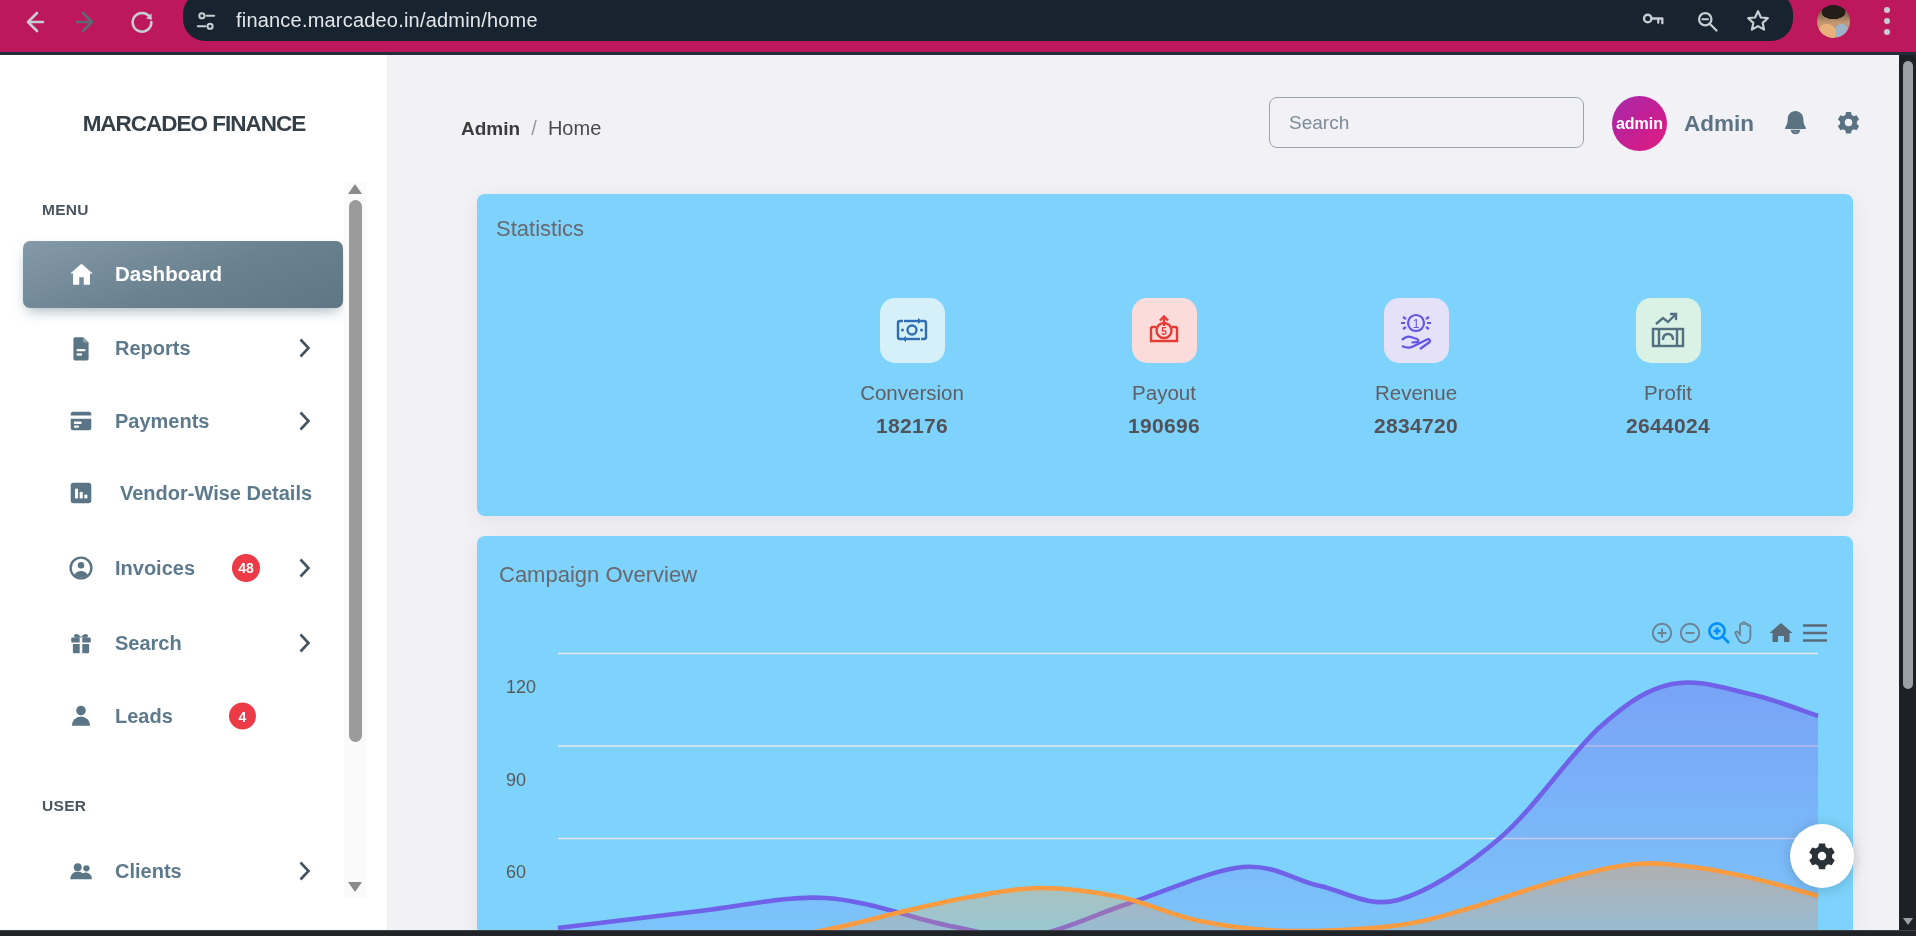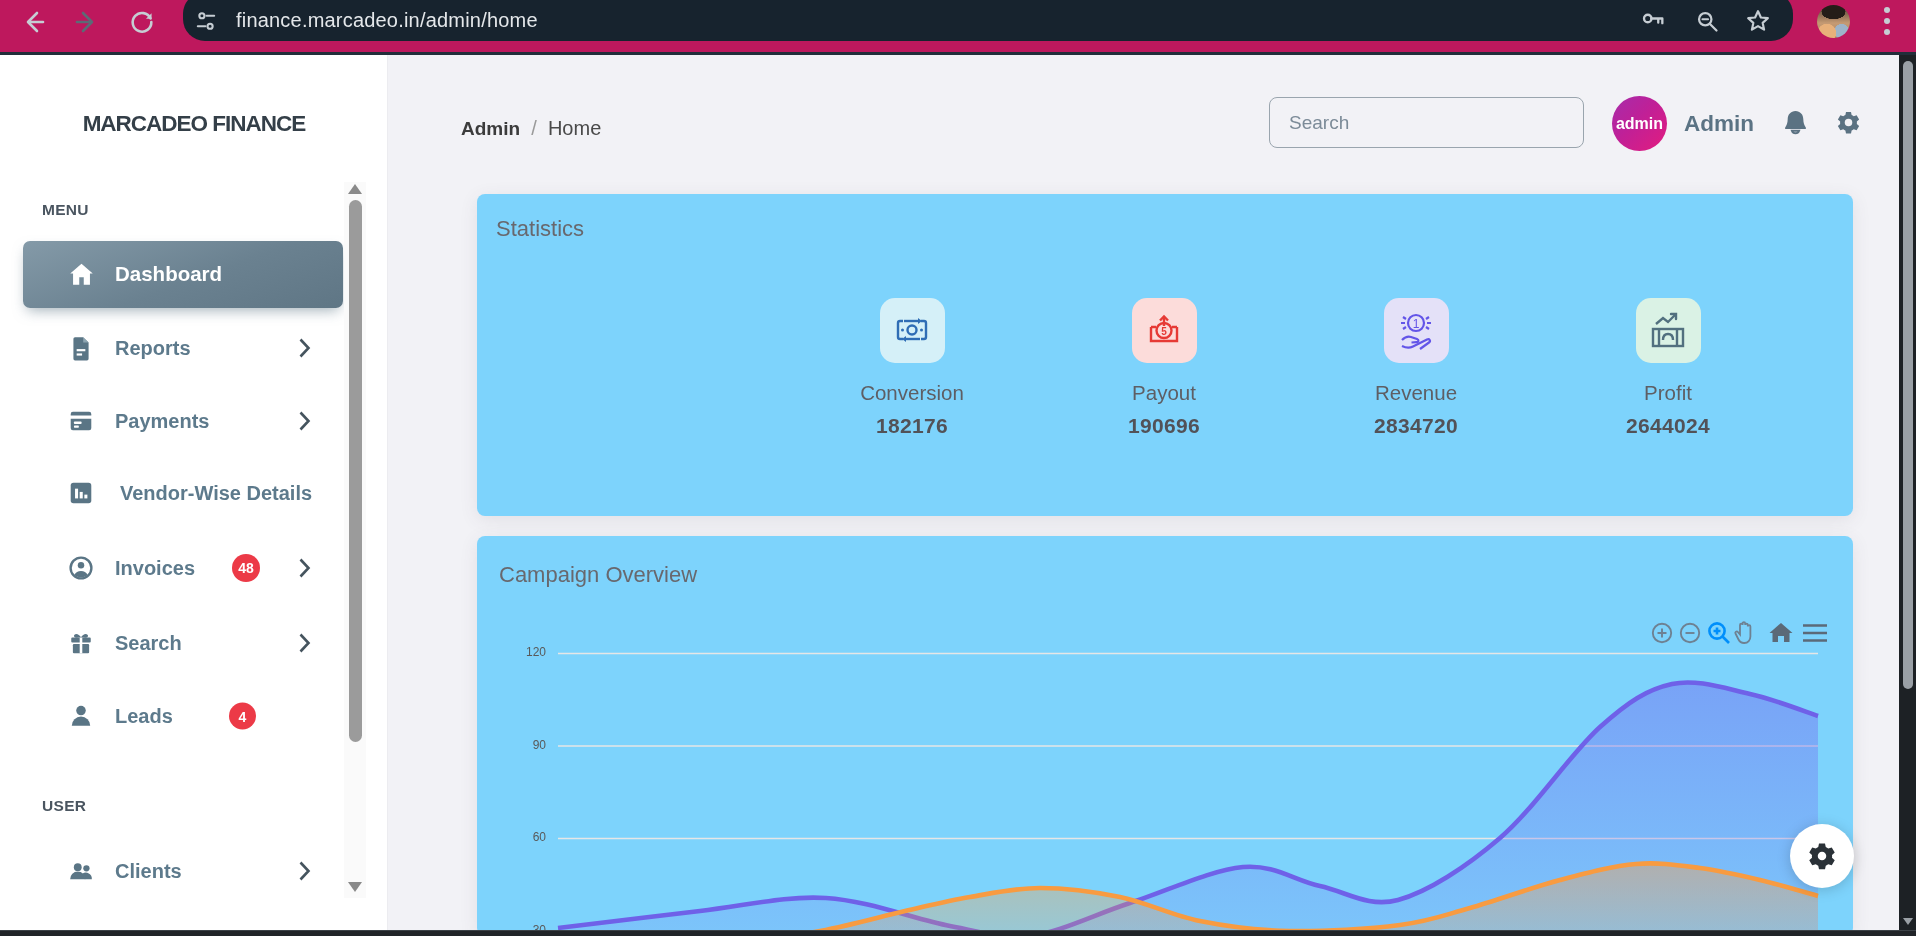--- a/index.html
+++ b/index.html
@@ -51,21 +51,21 @@
 
 .card { position:absolute; left:477px; width:1376px; background:#7dd3fc; border-radius:8px; box-shadow:0 4px 18px rgba(75,70,92,0.1); }
 #statcard { top:194px; height:322px; }
 #statcard h3 { position:absolute; left:19px; top:22px; font-size:22px; font-weight:normal; color:#68686e; }
 .stat { position:absolute; top:104px; width:200px; text-align:center; }
 .stat .sq { width:65px; height:65px; border-radius:15px; margin:0 auto; display:flex; align-items:center; justify-content:center; }
 .stat .lbl { margin-top:18px; font-size:20.5px; color:#5e5e64; }
 .stat .num { margin-top:9px; font-size:21px; font-weight:bold; color:#525258; letter-spacing:0.3px; }
 #chartcard { top:536px; height:400px; }
 #chartcard h3 { position:absolute; left:22px; top:26px; font-size:22px; font-weight:normal; color:#68686e; }
-.ylab { position:absolute; width:40px; text-align:right; font-size:12px; color:#595959; }
+.ylab { position:absolute; width:40px; text-align:left; font-size:18px; color:#595959;margin-top:32px; }
 
 
 #fab { position:absolute; left:1790px; top:824px; width:64px; height:64px; border-radius:50%; background:#fff;
   box-shadow:0 2px 14px rgba(0,0,0,0.18); display:flex; align-items:center; justify-content:center; z-index:50; }
 </style>
 </head>
 <body>
 
 <div id="chrome">
   <div id="omnibox"></div>

